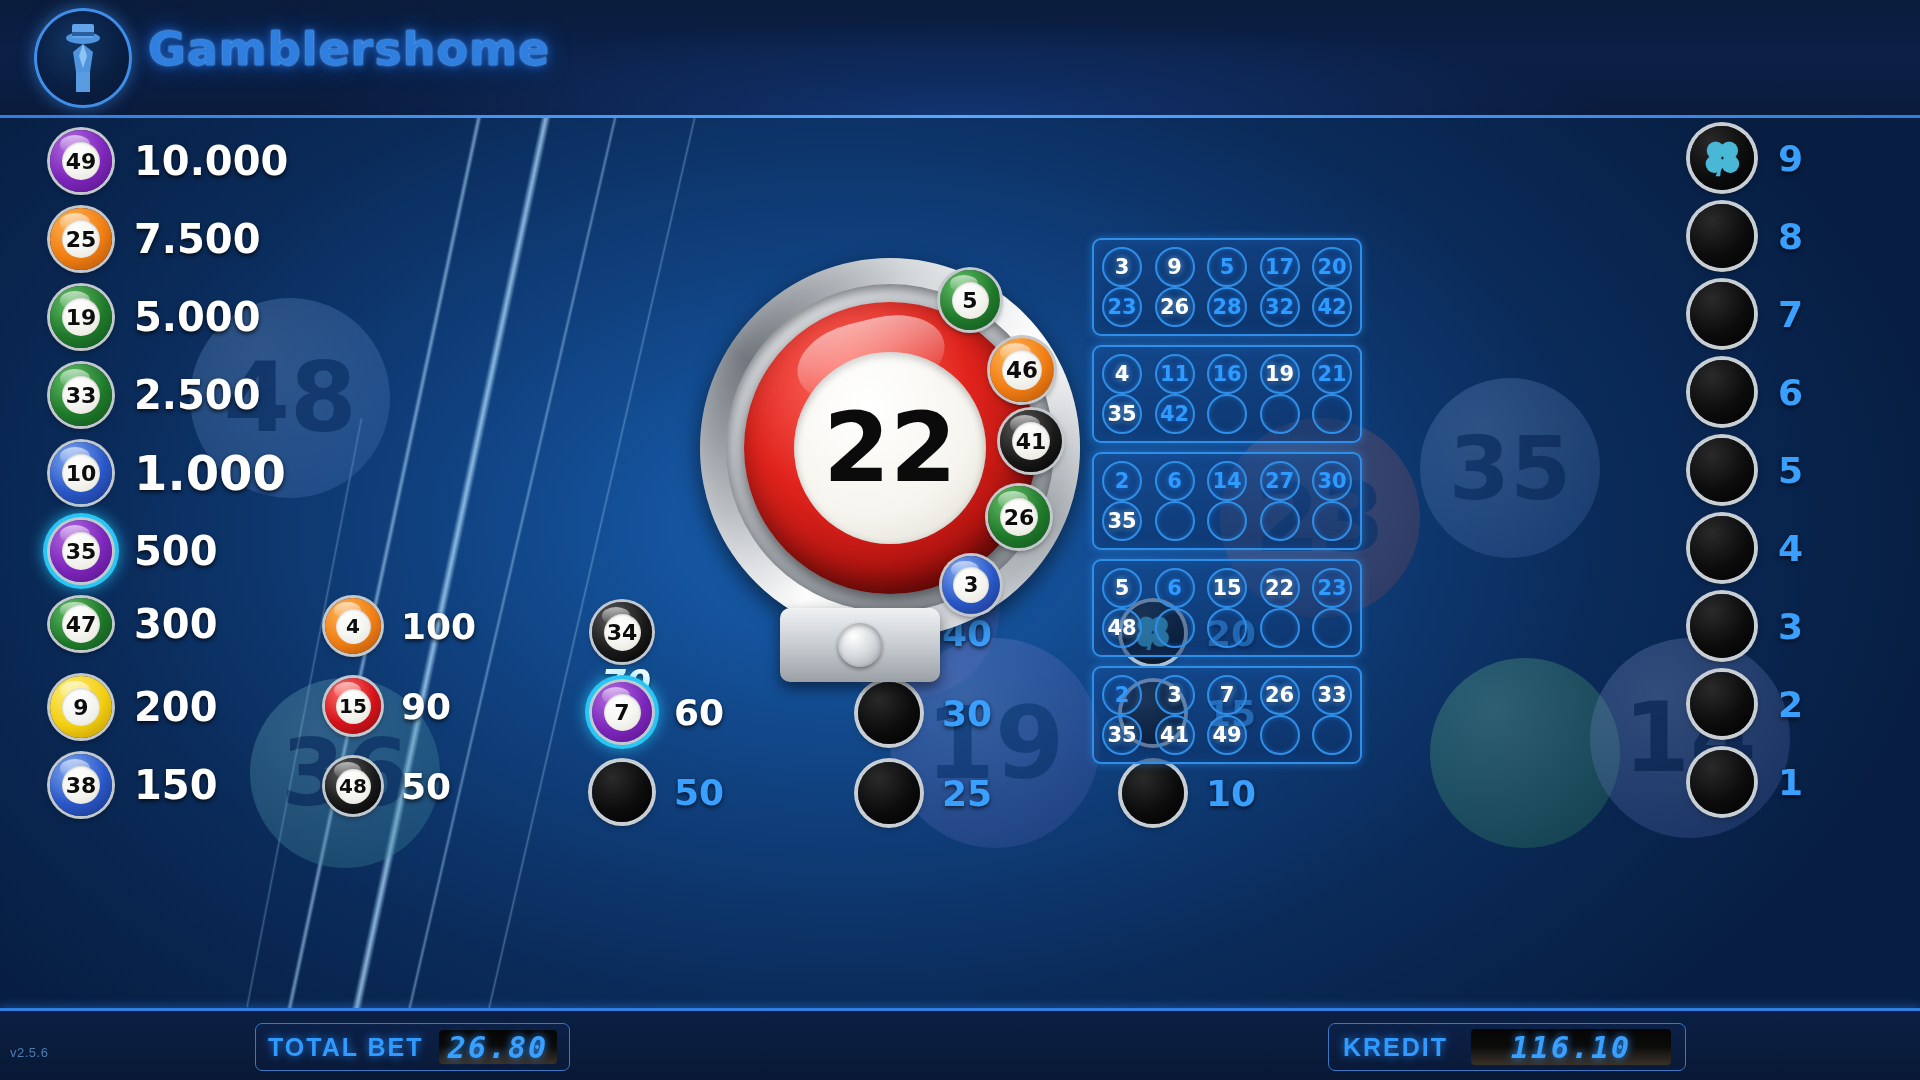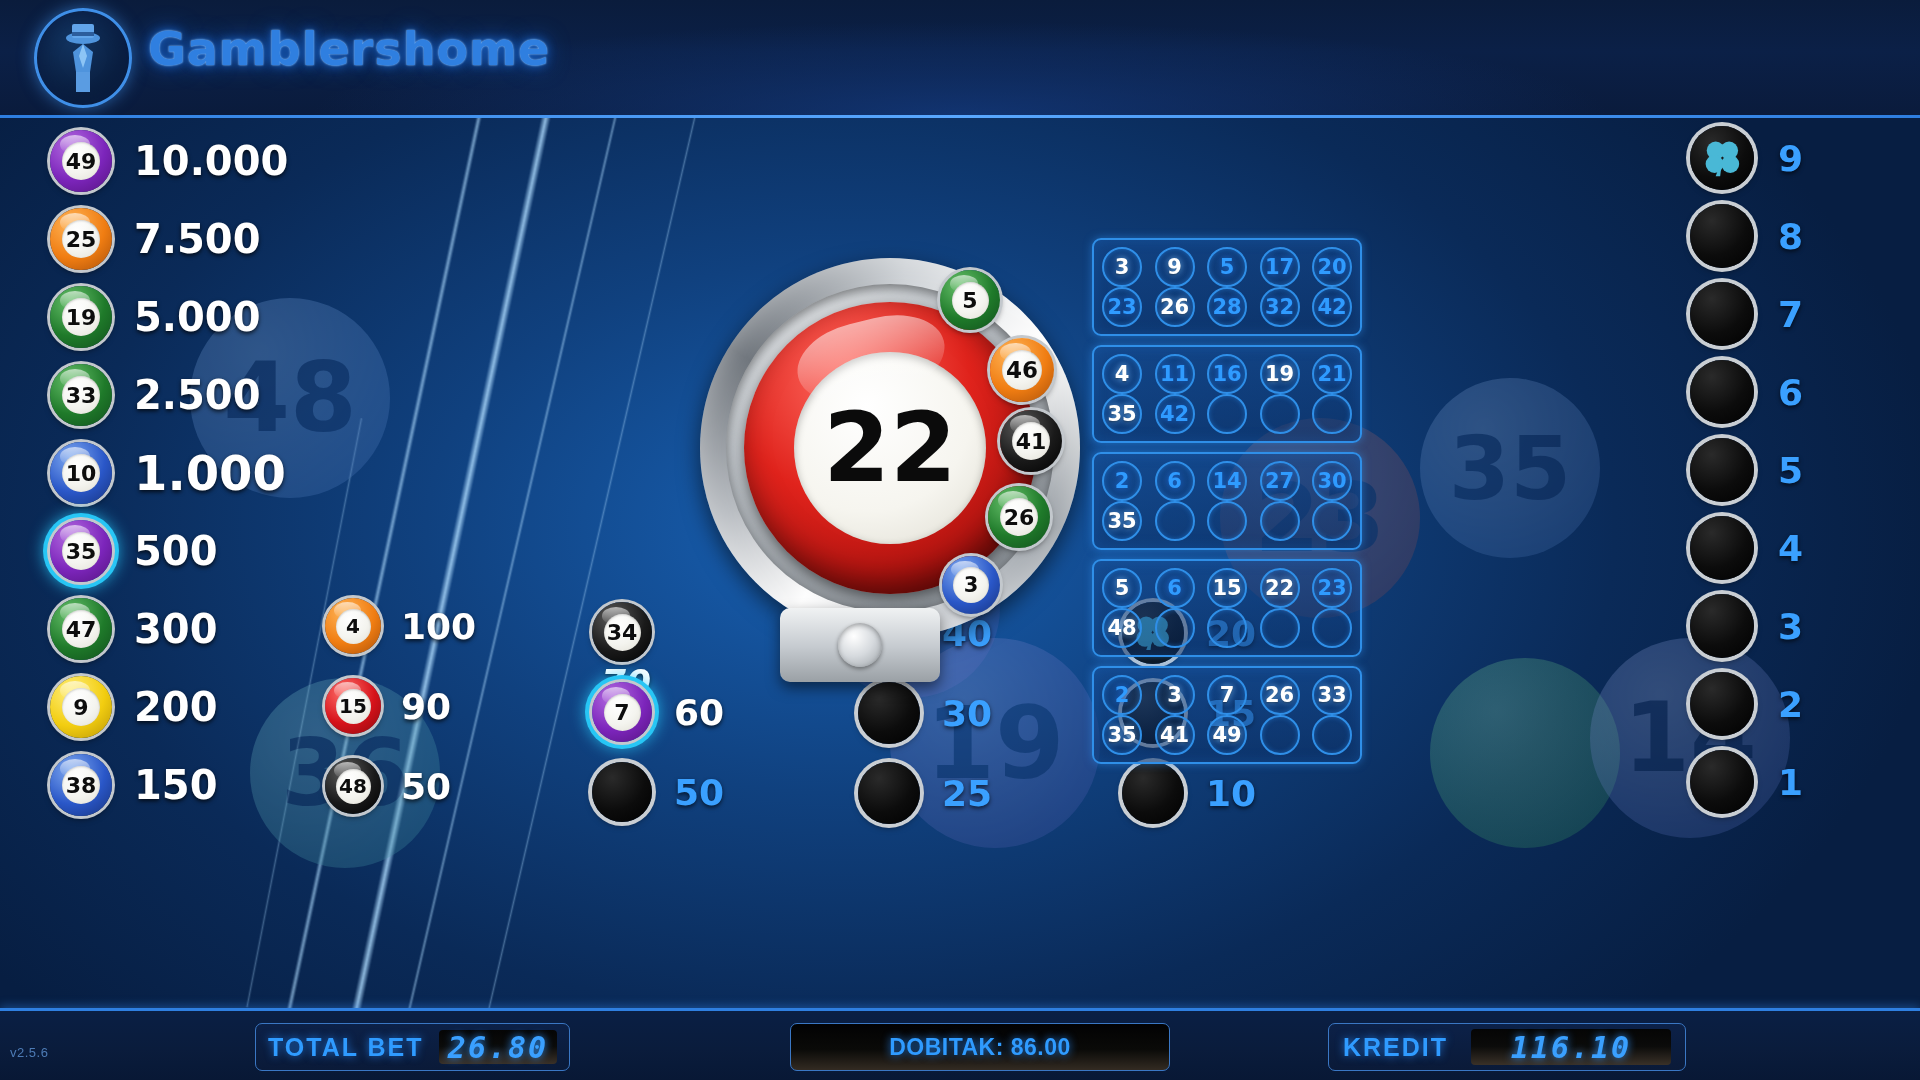--- a/index.html
+++ b/index.html
@@ -279,21 +279,21 @@
           <span class="payval" style="font-size:48px;margin-left:22px;">1.000</span>
         </div>
         <div class="payrow" style="left: 50px; top: 402px;">
           <div class="ball glow" style="width:62px;height:62px;background:radial-gradient(circle at 34% 26%,#b36be0 0%,#7c25bb 55%,#55137f 100%);box-shadow:0 0 0 3px #c3c8cd,0 0 0 7px #27c6f5,0 0 16px 6px rgba(40,200,250,.85),0 3px 6px rgba(0,0,0,.55);">
             <div class="gloss"></div>
             <div class="inner" style="width:38px;height:38px;font-size:22px;">35</div>
           </div>
           <span class="payval" style="font-size:40px;margin-left:22px;">500</span>
         </div>
         <div class="payrow" style="left: 50px; top: 480px;">
-          <div class="ball" style="width:62px;height:62px;background:radial-gradient(circle at 34% 26%,#66c06a 0%,#1f7a2a 55%,#11501c 100%);box-shadow:0 0 0 3px #c3c8cd,0 3px 6px rgba(0,0,0,.55);">
+          <div class="ball" style="width:62px;height:52px;background:radial-gradient(circle at 34% 26%,#66c06a 0%,#1f7a2a 55%,#11501c 100%);box-shadow:0 0 0 3px #c3c8cd,0 3px 6px rgba(0,0,0,.55);">
             <div class="gloss"></div>
             <div class="inner" style="width:38px;height:38px;font-size:22px;">47</div>
           </div>
           <span class="payval" style="font-size:40px;margin-left:22px;">300</span>
         </div>
         <div class="payrow" style="left: 50px; top: 558px;">
           <div class="ball" style="width:62px;height:62px;background:radial-gradient(circle at 34% 26%,#ffee7a 0%,#f2cd10 55%,#b89507 100%);box-shadow:0 0 0 3px #c3c8cd,0 3px 6px rgba(0,0,0,.55);">
             <div class="gloss"></div>
             <div class="inner" style="width:38px;height:38px;font-size:22px;">9</div>
           </div>
@@ -569,23 +569,20 @@
       </div>
 
   </div>
 
   <div id="footer">
     <div class="panel" style="left:255px; width:315px; padding:0 12px; justify-content:space-between;">
       <span class="panel-label">TOTAL BET</span>
       <span class="lcd" style="width:118px;height:34px;margin-left:12px;">26.80</span>
     </div>
 
-    <div class="panel" style="left:790px; width:380px; justify-content:center; background:linear-gradient(180deg,#020203 0%,#0a0a08 55%,#332b22 100%); border-color:#3a77c4;">
-      <span style="color:#2f9bff;font-size:23px;font-weight:bold;letter-spacing:.5px;text-shadow:0 0 9px rgba(40,140,255,.9);">DOBITAK: 86.00</span>
-    </div>
 
     <div class="panel" style="left:1328px; width:358px; padding:0 14px; justify-content:space-between;">
       <span class="panel-label">KREDIT</span>
       <span class="lcd" style="width:200px;height:36px;">116.10</span>
     </div>
   </div>
 
   <div id="version">v2.5.6</div>
 </div>
 

